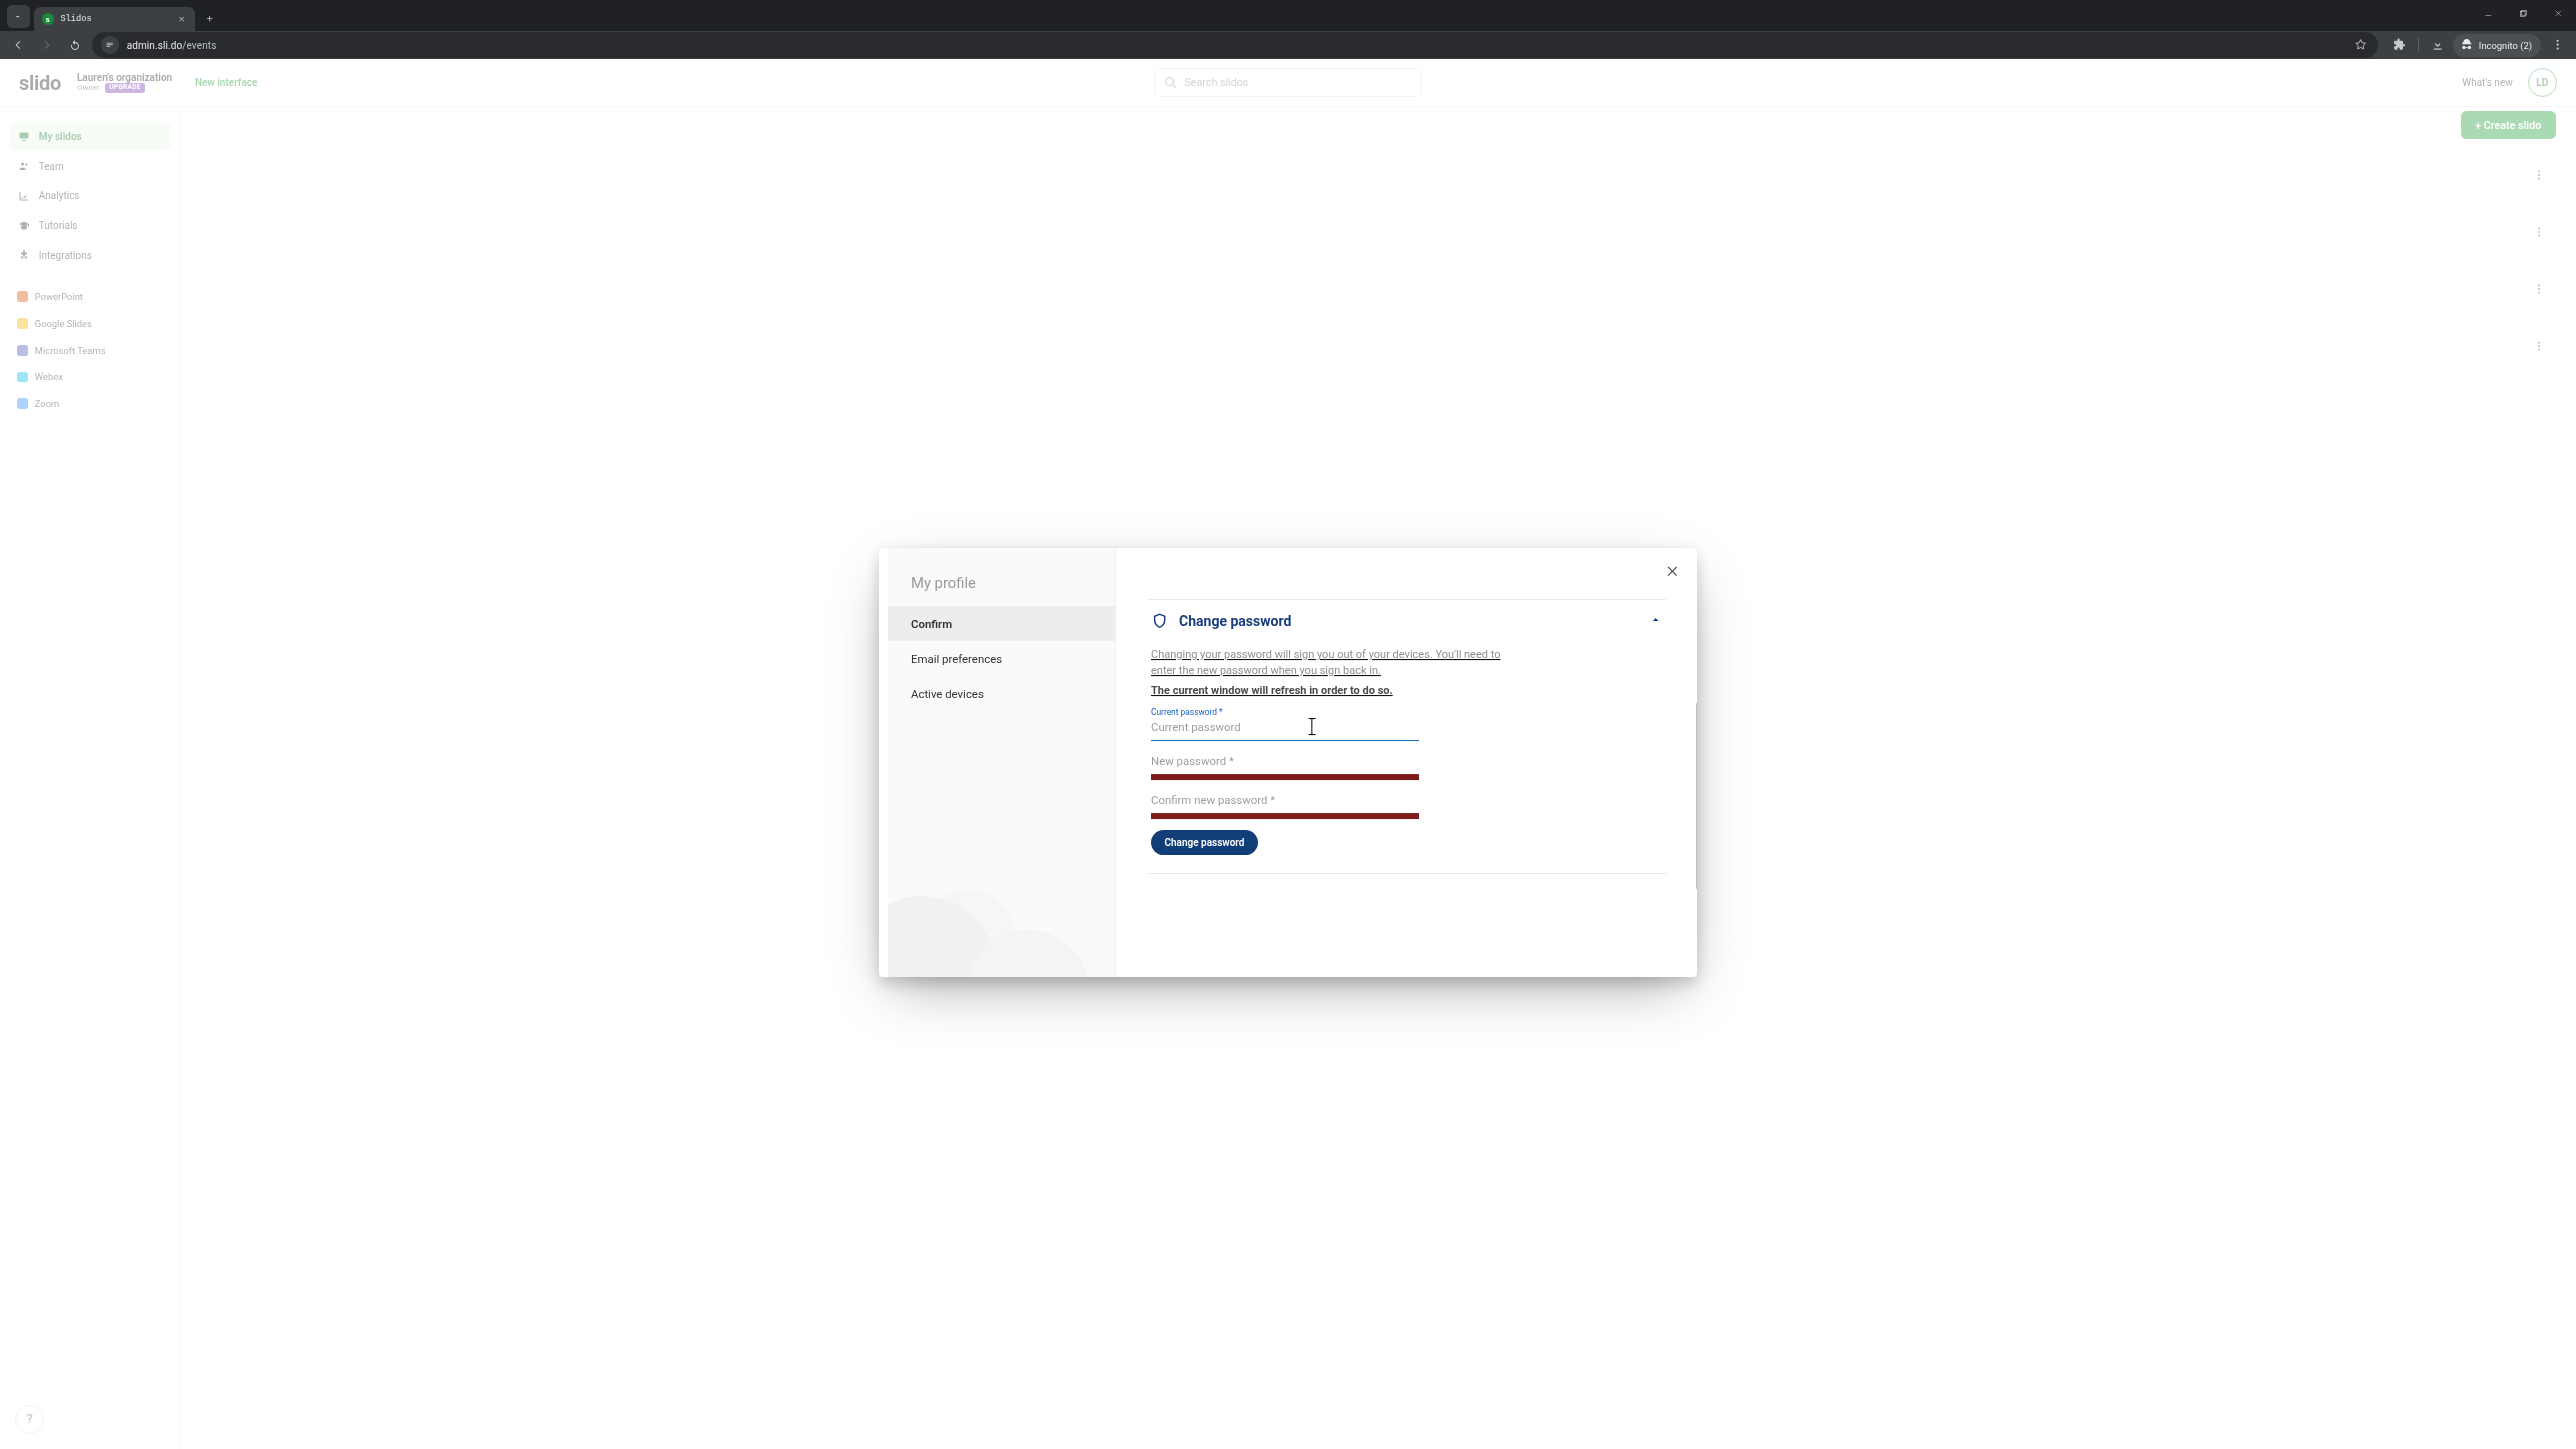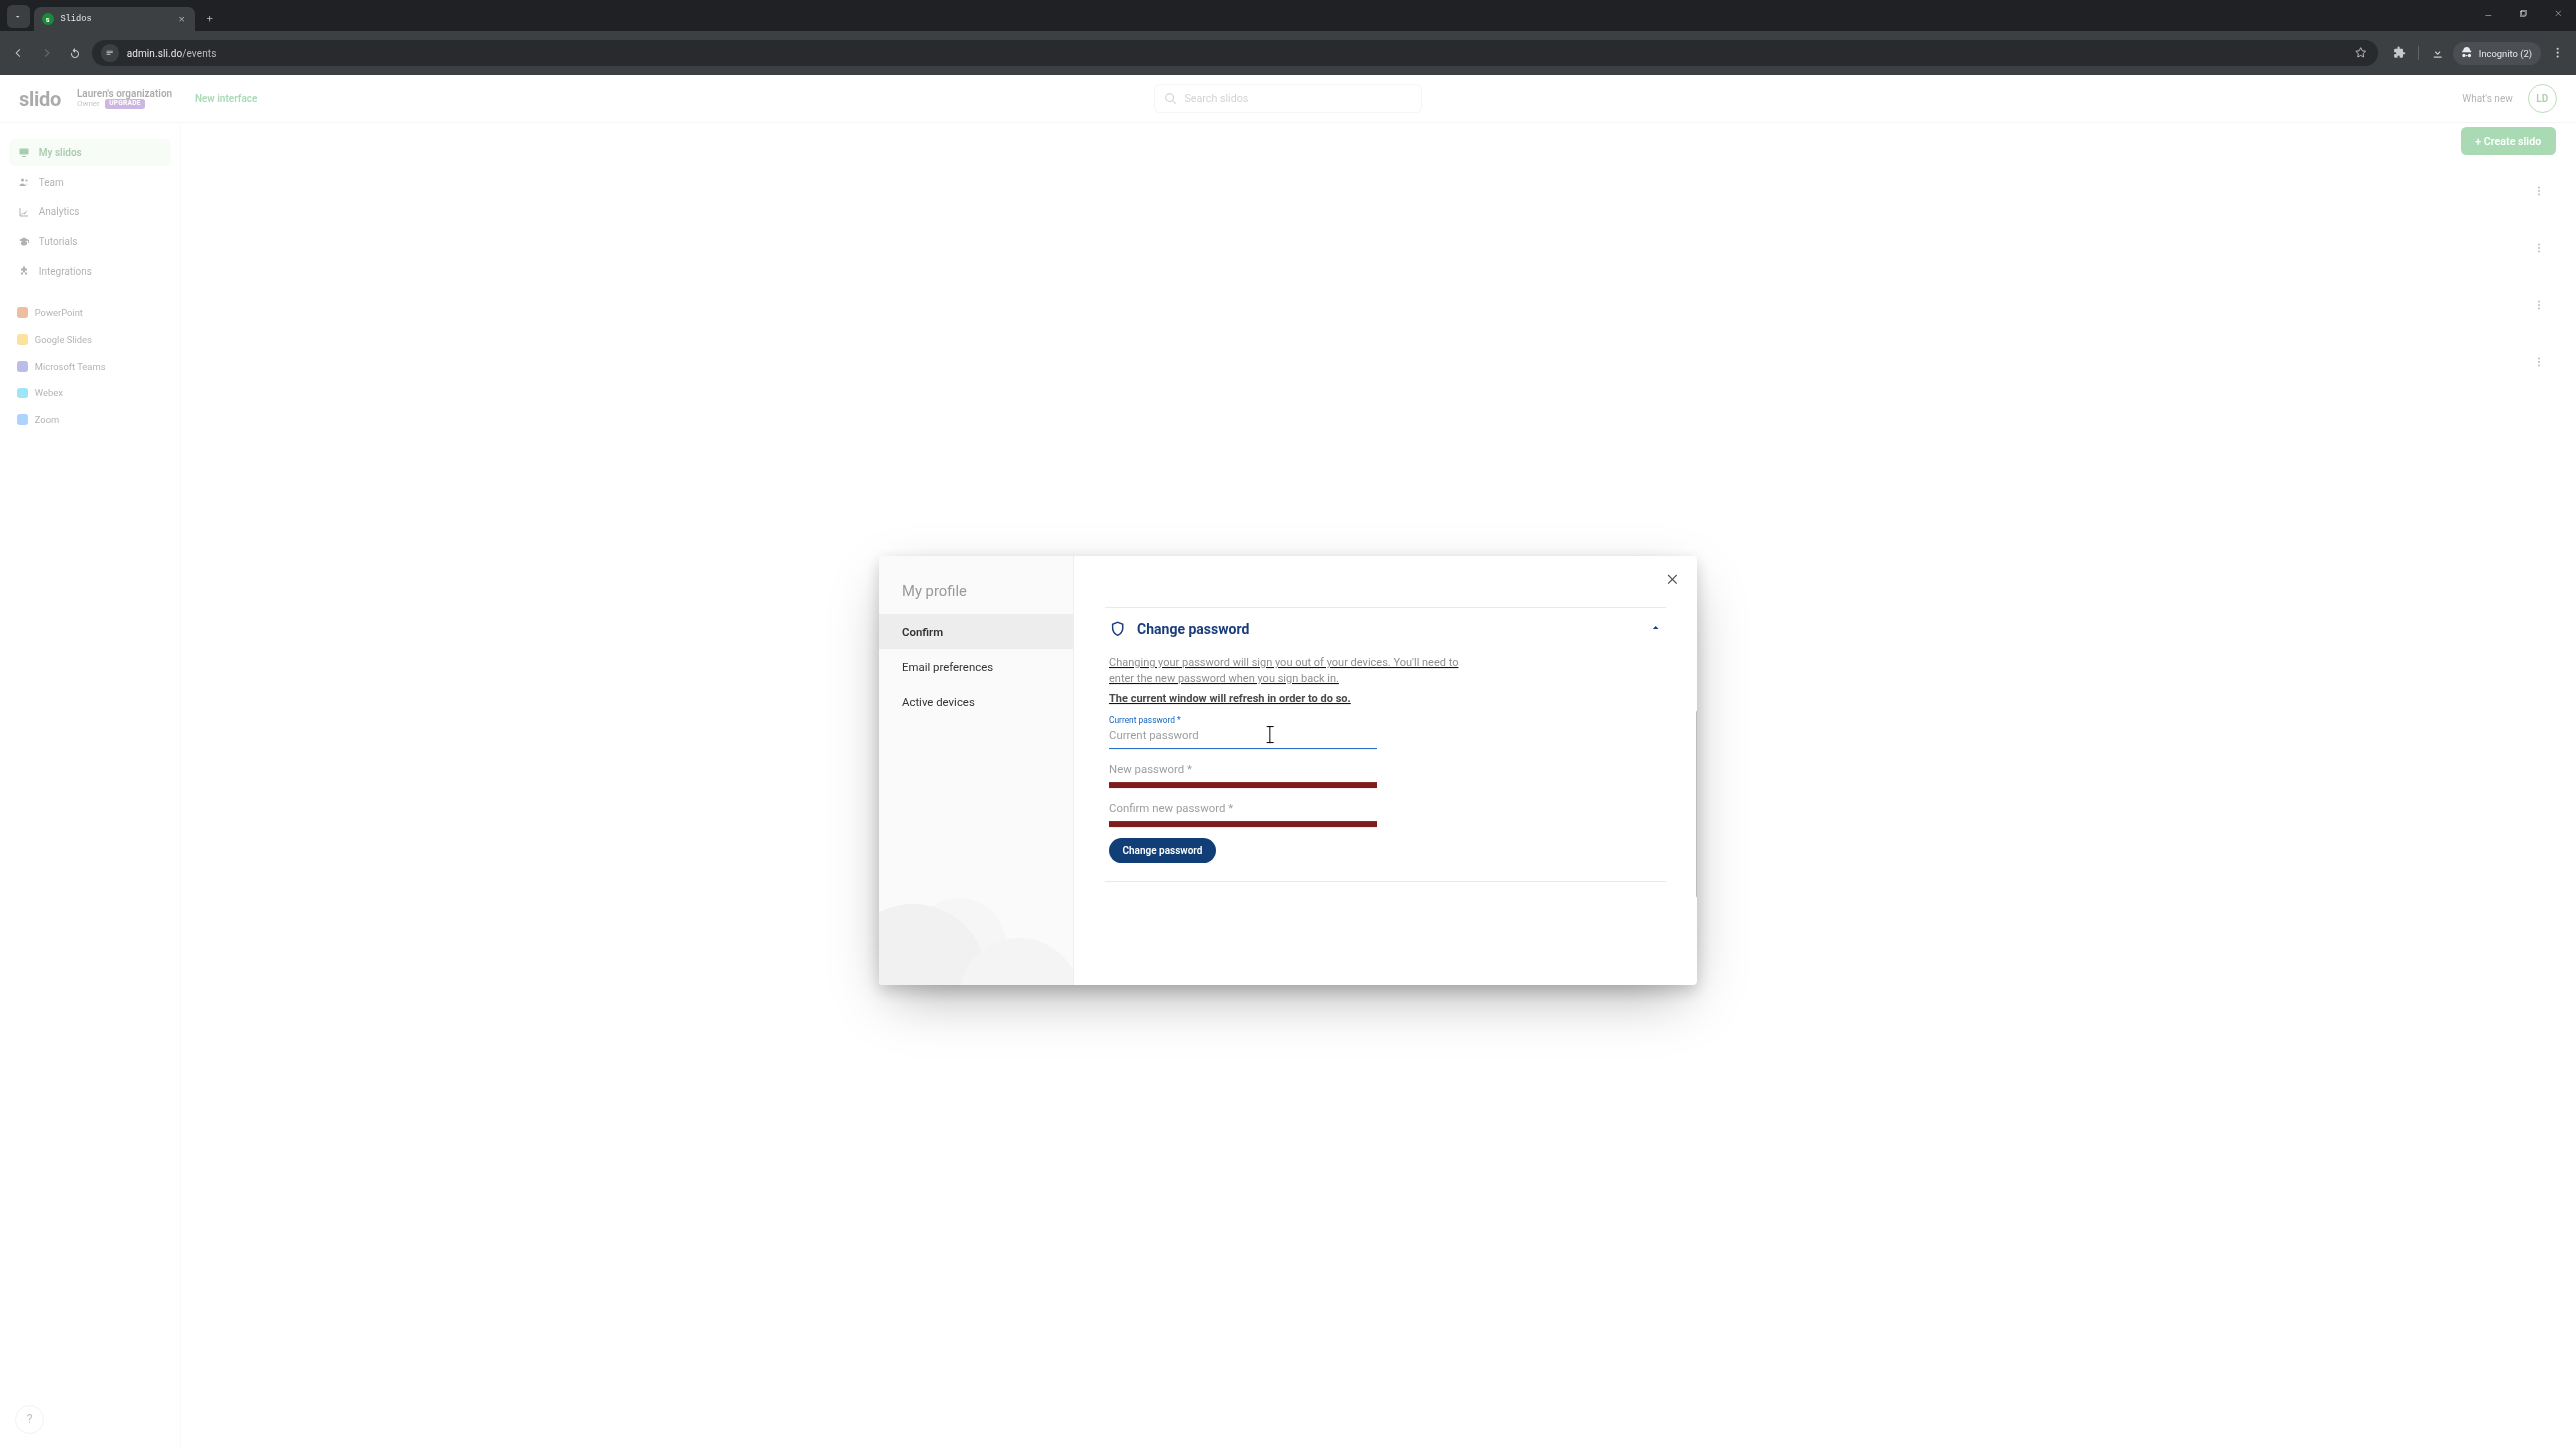--- a/index.html
+++ b/index.html
@@ -24,21 +24,21 @@
   .tab .tab-close { width: 12px; height: 12px; display:flex; align-items:center; justify-content:center; border-radius:50%; cursor:pointer; }
   .tab .tab-close svg { width: 7.4px; height: 7.4px; fill: #c7c7c7; }
   .new-tab { width: 20px; height: 20px; margin: 0 0 2.7px 5.4px; display:flex; align-items:center; justify-content:center; border-radius:50%; cursor:pointer; }
   .new-tab svg { width: 9.4px; height: 9.4px; fill: #c7c7c7; }
 
   .window-controls { position: absolute; right: 2.7px; top: 2.7px; display: flex; gap: 5.4px; align-items: center; }
   .window-controls .wc { width: 29.5px; height: 21.5px; display:flex; align-items:center; justify-content:center; cursor:pointer; }
   .window-controls .wc svg { width: 8.7px; height: 8.7px; stroke: #e8eaed; fill: none; stroke-width: 1.4; }
 
   .toolbar {
-    height: 44px; background: #3c4043; display: flex; align-items: center; padding: 0 6.7px; gap: 5.4px;
+    height: 28px; background: #3c4043; display: flex; align-items: center; padding: 0 6.7px; gap: 5.4px;
     border-top-left-radius: 0; border-top-right-radius: 0;
   }
   .tb-btn { width: 23px; height: 23px; display:flex; align-items:center; justify-content:center; border-radius:50%; cursor:pointer; }
   .tb-btn svg { width: 12px; height: 12px; fill: #c9c9c9; }
   .tb-btn.disabled svg { fill: #6b6f73; }
   .omnibox {
     flex: 1; height: 25.5px; background: #282a2d; border-radius: 13.4px; display:flex; align-items:center;
     padding: 0 9.4px; color: #e8eaed; font-size: 10px; gap: 8px;
   }
   .omnibox .site-chip { width: 17.4px; height: 17.4px; border-radius: 50%; background: #3c4043; display:flex; align-items:center; justify-content:center; }
@@ -111,21 +111,21 @@
   .help-fab { position:absolute; left: 14.8px; bottom: 14.8px; width: 29.5px; height: 29.5px; border-radius: 50%; border:0.7px solid #ddd; background:#fff; display:flex; align-items:center; justify-content:center; color:#555; font-size:12px; cursor:pointer; }
 
   
   .scrim { position:absolute; inset:0; background: rgba(255,255,255,0.62); backdrop-filter: blur(0.2px); }
   .modal {
     position:absolute; left: 50%; top: 50%; transform: translate(-50%, -48%);
     width: 818px; height: 429px; background:#fff; border-radius: 4px; box-shadow: 0 20px 54px -13.4px rgba(0,0,0,.35), 0 5.4px 16px rgba(0,0,0,.18);
     display:flex; overflow:hidden;
   }
   .modal-scrollbar { position:absolute; right: -4px; top: 154px; width: 4.7px; height: 188px; background:#bdbdbd; border-radius: 2.7px; }
-  .modal .msidebar { width: 195px; background: #fafafa; border-right: 0.7px solid #eee; padding: 25.5px 0 0 0; position:relative; overflow:hidden; }
+  .modal .msidebar { width: 228px; background: #fafafa; border-right: 0.7px solid #eee; padding: 25.5px 0 0 0; position:relative; overflow:hidden;margin-left:9px; }
   .modal .msidebar .mtitle { font-size: 14.8px; color:#9a9a9a; padding: 0 23px 14.8px; }
   .modal .msidebar .mitem { height: 35px; display:flex; align-items:center; padding: 0 23px; font-size: 11.4px; color:#333; cursor:pointer; }
   .modal .msidebar .mitem.active { background:#ededed; font-weight:600; }
   .modal .msidebar .clouds { position:absolute; left:-27px; bottom:-27px; right:-27px; height: 148px; }
   .modal .msidebar .clouds .c { position:absolute; border-radius:50%; background: #f1f1f1; }
   .modal .msidebar .clouds .c1 { width: 148px; height: 148px; left: -13.4px; bottom: -40px; }
   .modal .msidebar .clouds .c2 { width: 121px; height: 121px; left: 107px; bottom: -47px; background:#f4f4f4; }
   .modal .msidebar .clouds .c3 { width: 94px; height: 94px; left: 60px; bottom: 20px; background:#f6f6f6; }
 
   .modal .mcontent { flex:1; position:relative; padding: 5.4px 31px 20px 31px; overflow-y:auto; }

